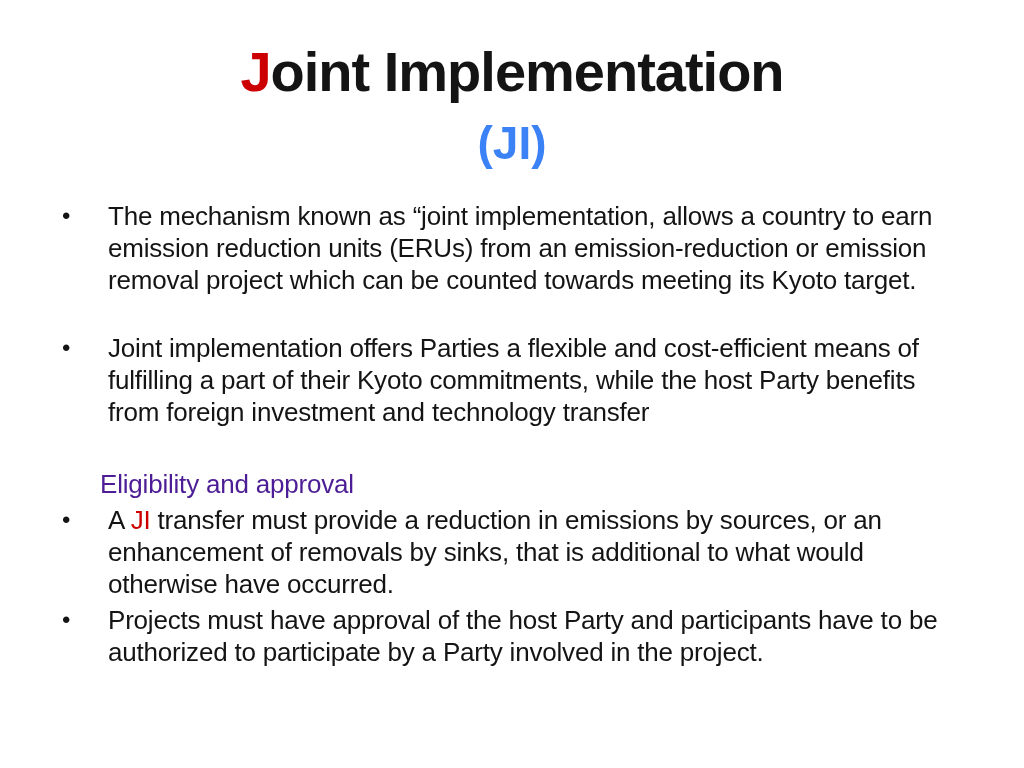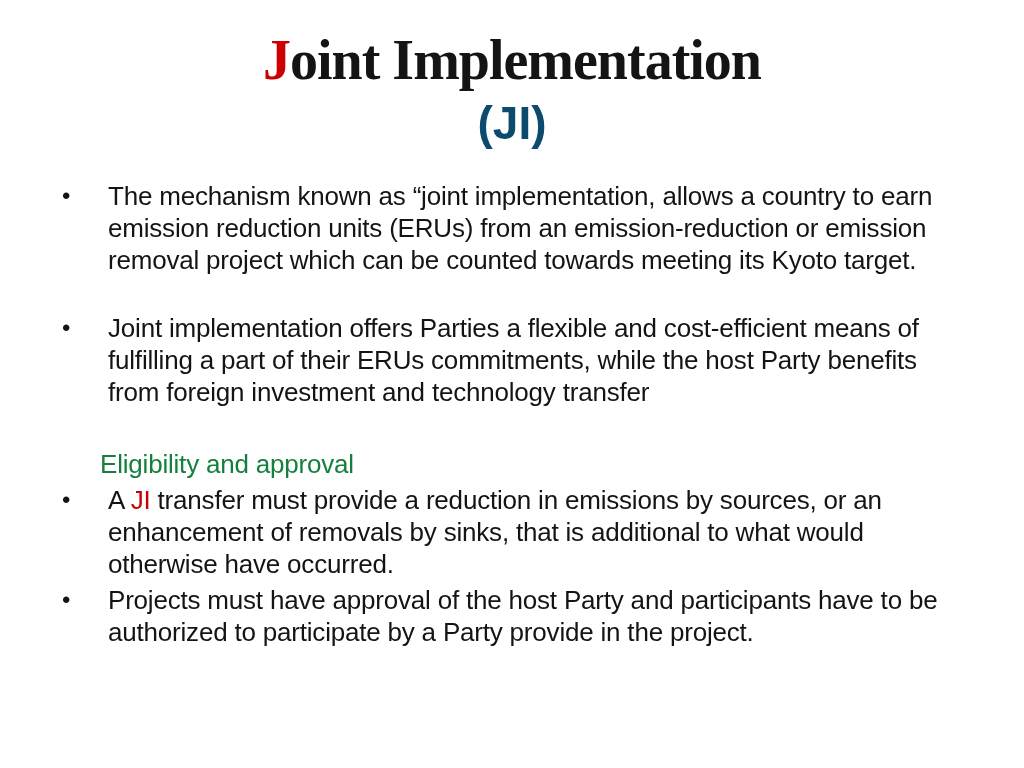--- a/index.html
+++ b/index.html
@@ -8,58 +8,57 @@
     width: 1024px;
     height: 768px;
     background: #ffffff;
     overflow: hidden;
     box-sizing: border-box;
     padding-top: 30px;
     font-family: "Liberation Sans", sans-serif;
     color: #141414;
   }
   .title {
-    margin: 0;
+    margin: 12px;
     text-align: center;
     font-size: 56px;
     line-height: 60px;
     font-weight: bold;
     letter-spacing: -1px;
     color: #141414;
-    font-family: Liberation Serif, serif;
   }
   .accent { color: #cc0000; }
   .subtitle {
     margin: 4px 0 0 0;
     text-align: center;
     font-size: 46px;
     line-height: 58px;
     font-weight: bold;
-    color: #0c4a6e;
+    color: #3b82f6;
   }
   .content {
     margin: 28px 0 0 62px;
     font-size: 26px;
     line-height: 32px;
     letter-spacing: -0.2px;
   }
   .bullet-item { display: flex; align-items: flex-start; }
   .marker {
     flex: 0 0 38px;
     width: 38px;
     font-size: 24px;
     line-height: 32px;
     color: #141414;
   }
   .btext { white-space: pre; margin-left: 8px; }
   .bullet-1 { margin-bottom: 36px; }
   .bullet-2 { margin-bottom: 40px; }
   .section-heading {
     margin: 0 0 4px 38px;
-    color: #15803d;
+    color: #4c1d95;
     line-height: 32px;
   }
   .bullet-3 { margin-bottom: 4px; }
 </style>
 </head>
 <body>
 
 <div class="slide">
 
   <h1 class="title"><span class="accent">J</span><span>oint Implementation</span></h1>
@@ -71,33 +70,33 @@
     <div class="bullet-item bullet-1">
       <span class="marker">•</span>
       <div class="btext">The mechanism known as “joint implementation, allows a country to earn
 emission reduction units (ERUs) from an emission-reduction or emission
 removal project which can be counted towards meeting its Kyoto target.</div>
     </div>
 
     <div class="bullet-item bullet-2">
       <span class="marker">•</span>
       <div class="btext">Joint implementation offers Parties a flexible and cost-efficient means of
-fulfilling a part of their ERUs commitments, while the host Party benefits
+fulfilling a part of their Kyoto commitments, while the host Party benefits
 from foreign investment and technology transfer</div>
     </div>
 
     <div class="section-heading">Eligibility and approval</div>
 
     <div class="bullet-item bullet-3">
       <span class="marker">•</span>
       <div class="btext"><span>A </span><span class="accent">JI</span><span> transfer must provide a reduction in emissions by sources, or an
 enhancement of removals by sinks, that is additional to what would
 otherwise have occurred.</span></div>
     </div>
 
     <div class="bullet-item bullet-4">
       <span class="marker">•</span>
       <div class="btext">Projects must have approval of the host Party and participants have to be
-authorized to participate by a Party provide in the project.</div>
+authorized to participate by a Party involved in the project.</div>
     </div>
 
   </div>
 </div>
 
 </body></html>

